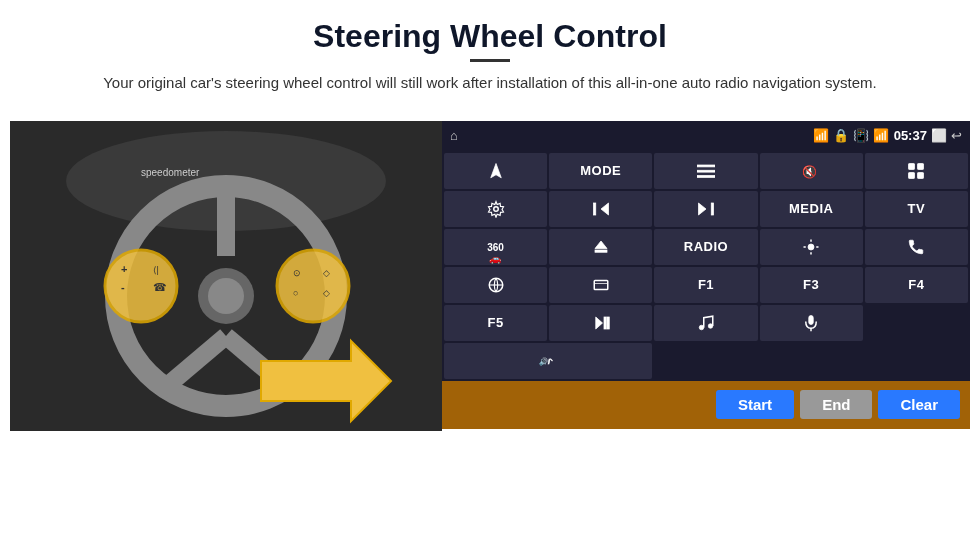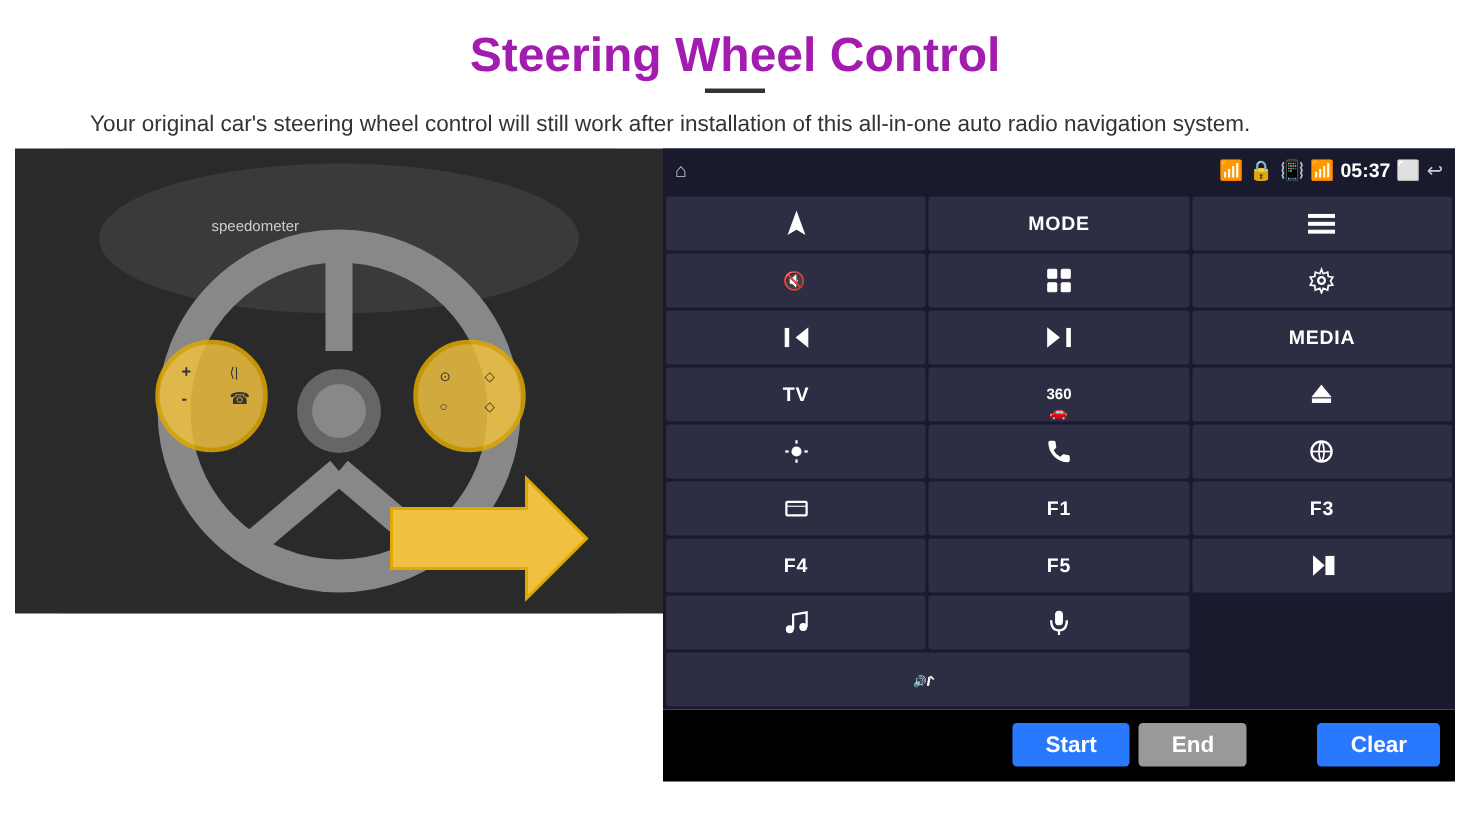--- a/index.html
+++ b/index.html
@@ -9,34 +9,35 @@
       font-family: Arial, sans-serif;
       background: #fff;
       overflow: hidden;
     }
 
     .page-title {
       text-align: center;
       font-size: 32px;
       font-weight: 900;
       padding: 18px 0 4px 0;
-      color: #a21caf;
+      color: #0f172a;
     }
 
     .title-divider {
       width: 40px;
       height: 3px;
       background: #333;
       margin: 0 auto 10px auto;
     }
 
     .page-subtitle {
+      text-align: center;
       font-size: 15px;
       color: #333;
-      padding: 0 60px 4px 60px;
+      padding: 0 60px 26px 60px;
       line-height: 1.5;
     }
 
     .main-content {
       display: flex;
       flex-direction: row;
       align-items: flex-start;
       padding: 0 10px;
       gap: 0;
     }
@@ -85,21 +86,21 @@
     }
 
     .status-time {
       color: #fff;
       font-size: 13px;
       font-weight: bold;
     }
 
     .btn-grid {
       display: grid;
-      grid-template-columns: repeat(3, 1fr);
+      grid-template-columns: repeat(5, 1fr);
       grid-template-rows: repeat(6, 1fr);
       gap: 2px;
       padding: 2px;
       flex: 1;
     }
 
     .btn {
       background: #2d2d44;
       color: #fff;
       border: none;
@@ -123,21 +124,21 @@
     .btn-text {
       font-size: 13px;
       letter-spacing: 0.5px;
     }
 
     
     .bottom-bar {
       display: flex;
       justify-content: flex-end;
       align-items: center;
-      background: #000000;
+      background: #a16207;
       padding: 24px 10px;
       gap: 6px;
       height: 48px;
       width: 100%;
     }
 
     .bottom-btn {
       padding: 6px 22px;
       font-size: 15px;
       font-weight: bold;
@@ -152,21 +153,20 @@
     }
 
     .btn-end {
       background: #999;
       color: #fff;
     }
 
     .btn-clear {
       background: #2979ff;
       color: #fff;
-      margin-left: 41px;
     }
 
     .panel-and-buttons {
       display: flex;
       flex-direction: column;
       flex: 1;
     }
   </style>
 </head>
 <body>
@@ -290,20 +290,23 @@
         <button class="btn">
           <span style="font-size:10px;margin-top:13px;">360<br>🚗</span>
         </button>
         <button class="btn">
           <svg viewBox="0 0 24 24">
               <polygon points="12,4 20,14 4,14" fill="white"></polygon>
               <rect x="4" y="16" width="16" height="3" fill="white"></rect>
             </svg>
         </button>
         <button class="btn">
+          <span class="btn-text">RADIO</span>
+        </button>
+        <button class="btn">
           <svg viewBox="0 0 24 24">
               <circle cx="12" cy="12" r="4" fill="white"></circle>
               <line x1="12" y1="2" x2="12" y2="5" stroke="white" stroke-width="2"></line>
               <line x1="12" y1="19" x2="12" y2="22" stroke="white" stroke-width="2"></line>
               <line x1="2" y1="12" x2="5" y2="12" stroke="white" stroke-width="2"></line>
               <line x1="19" y1="12" x2="22" y2="12" stroke="white" stroke-width="2"></line>
             </svg>
         </button>
 
         <button class="btn">

